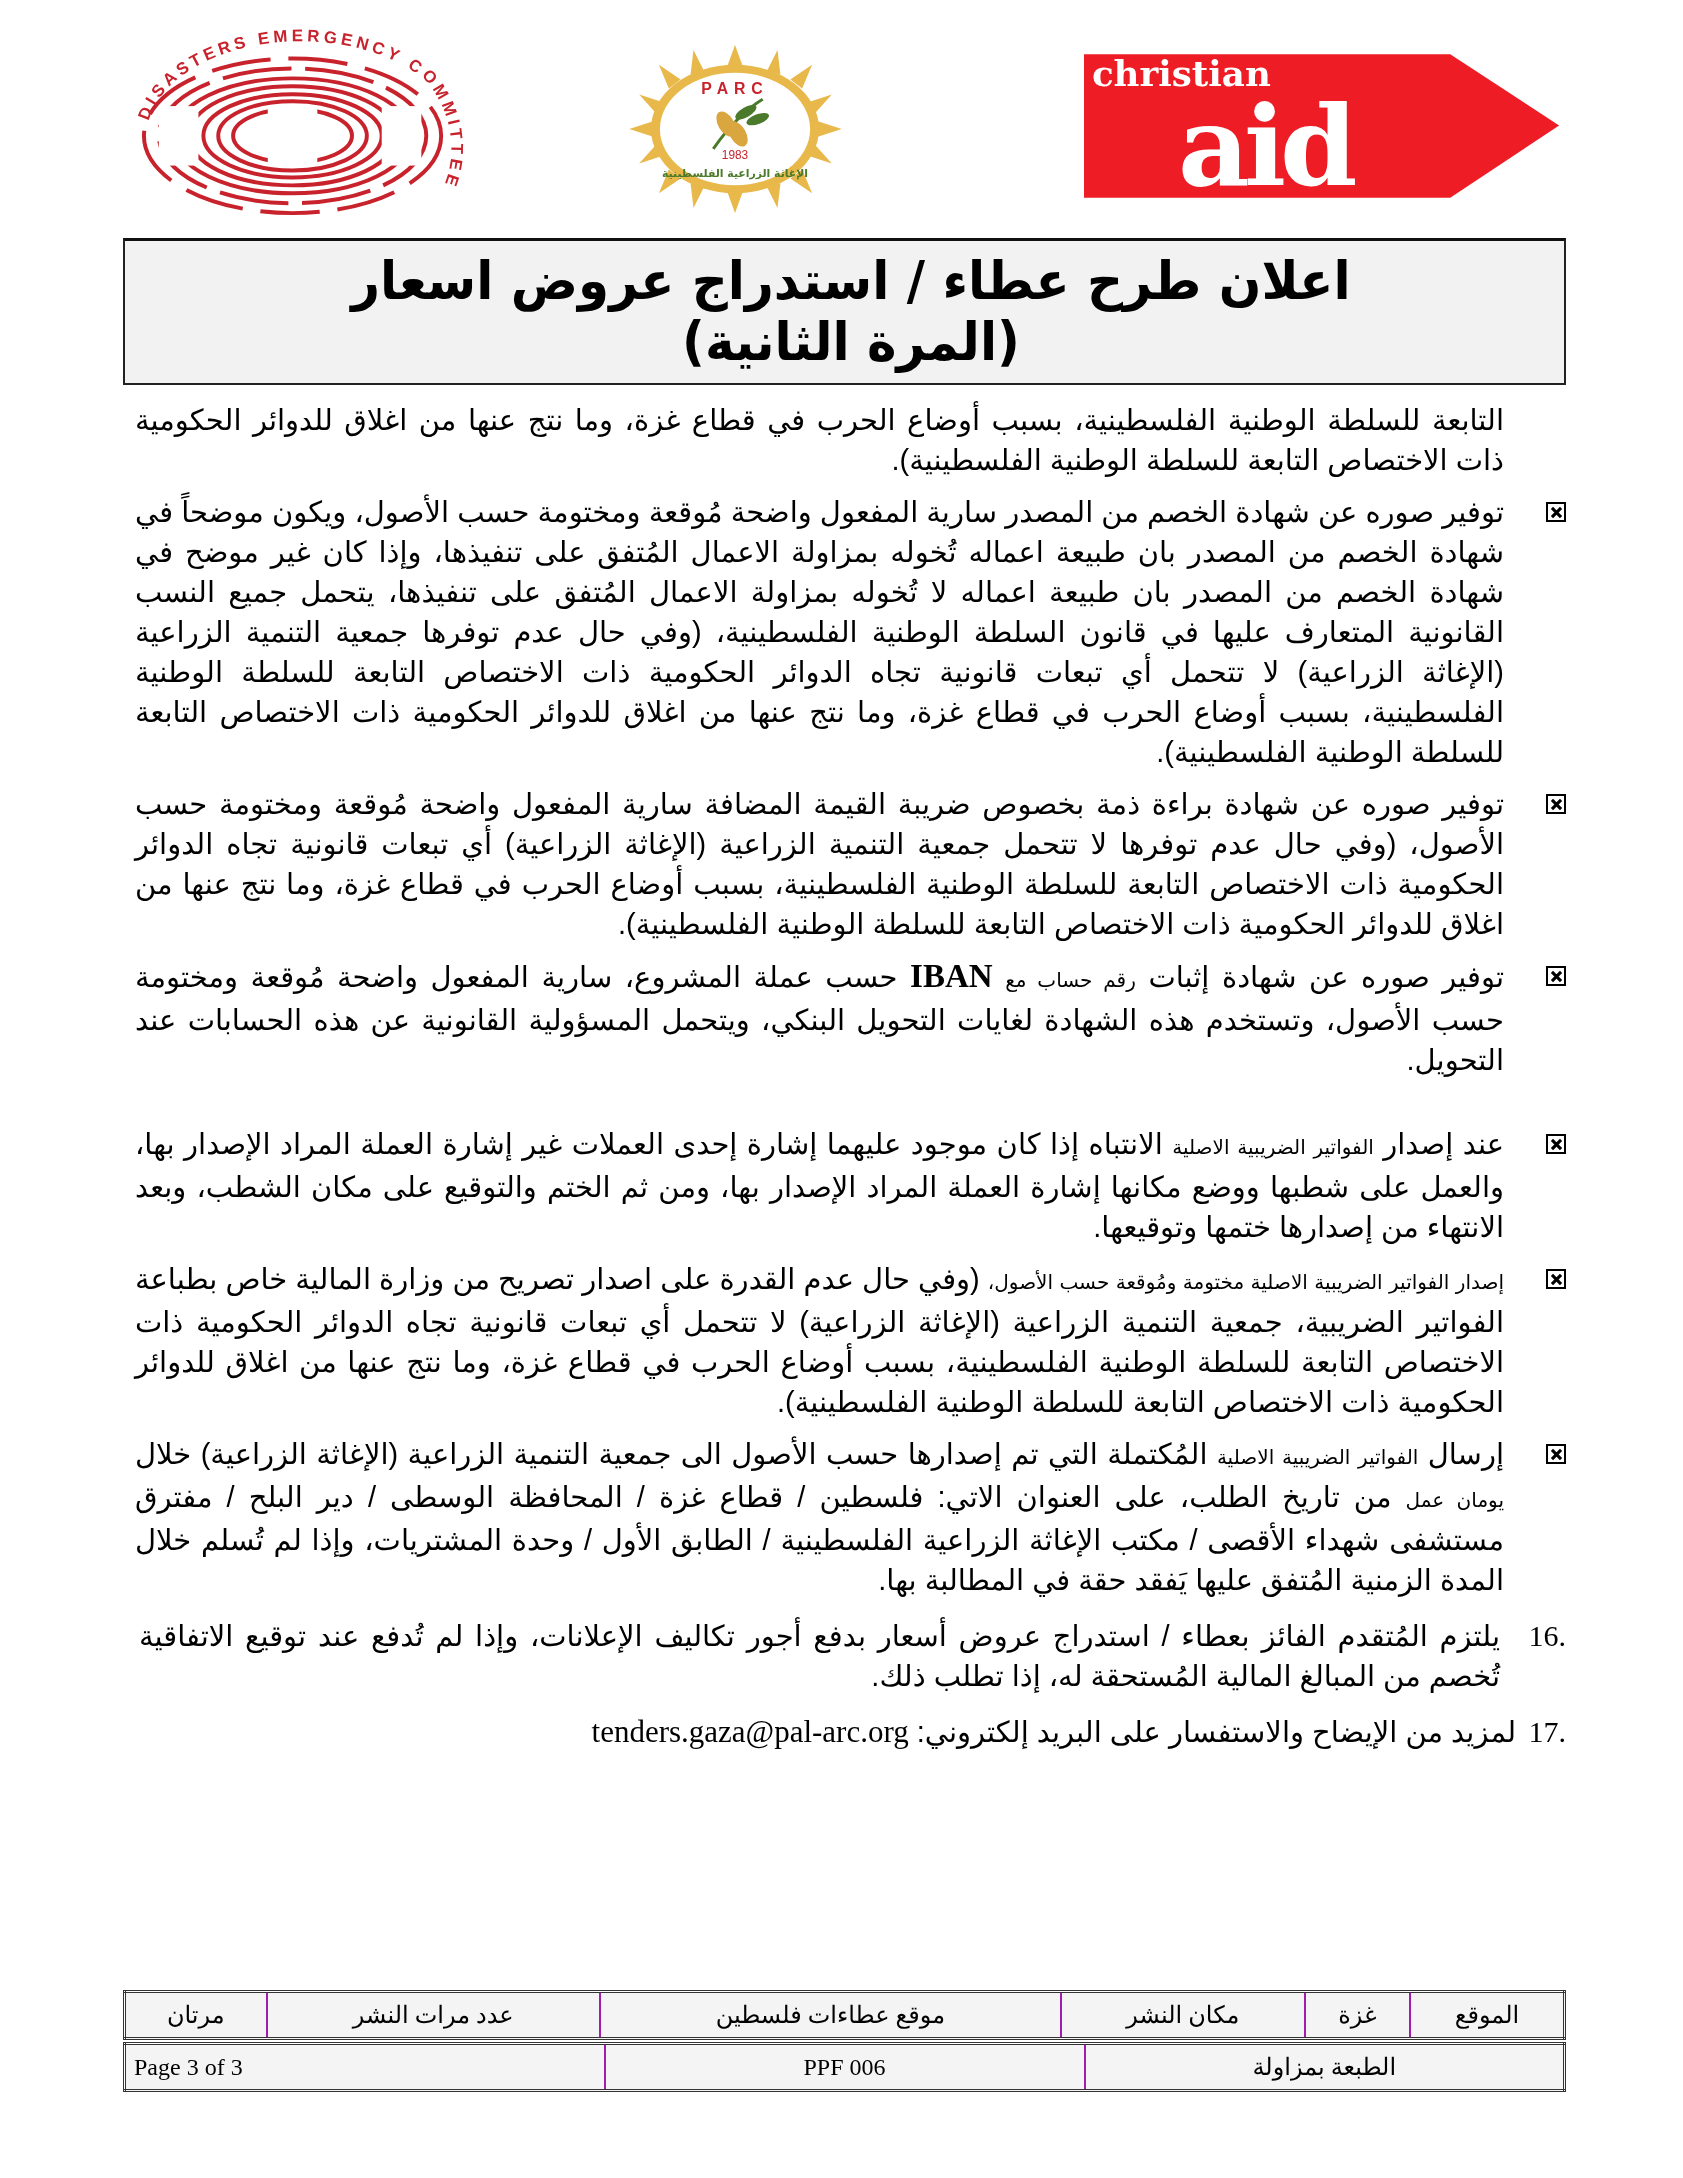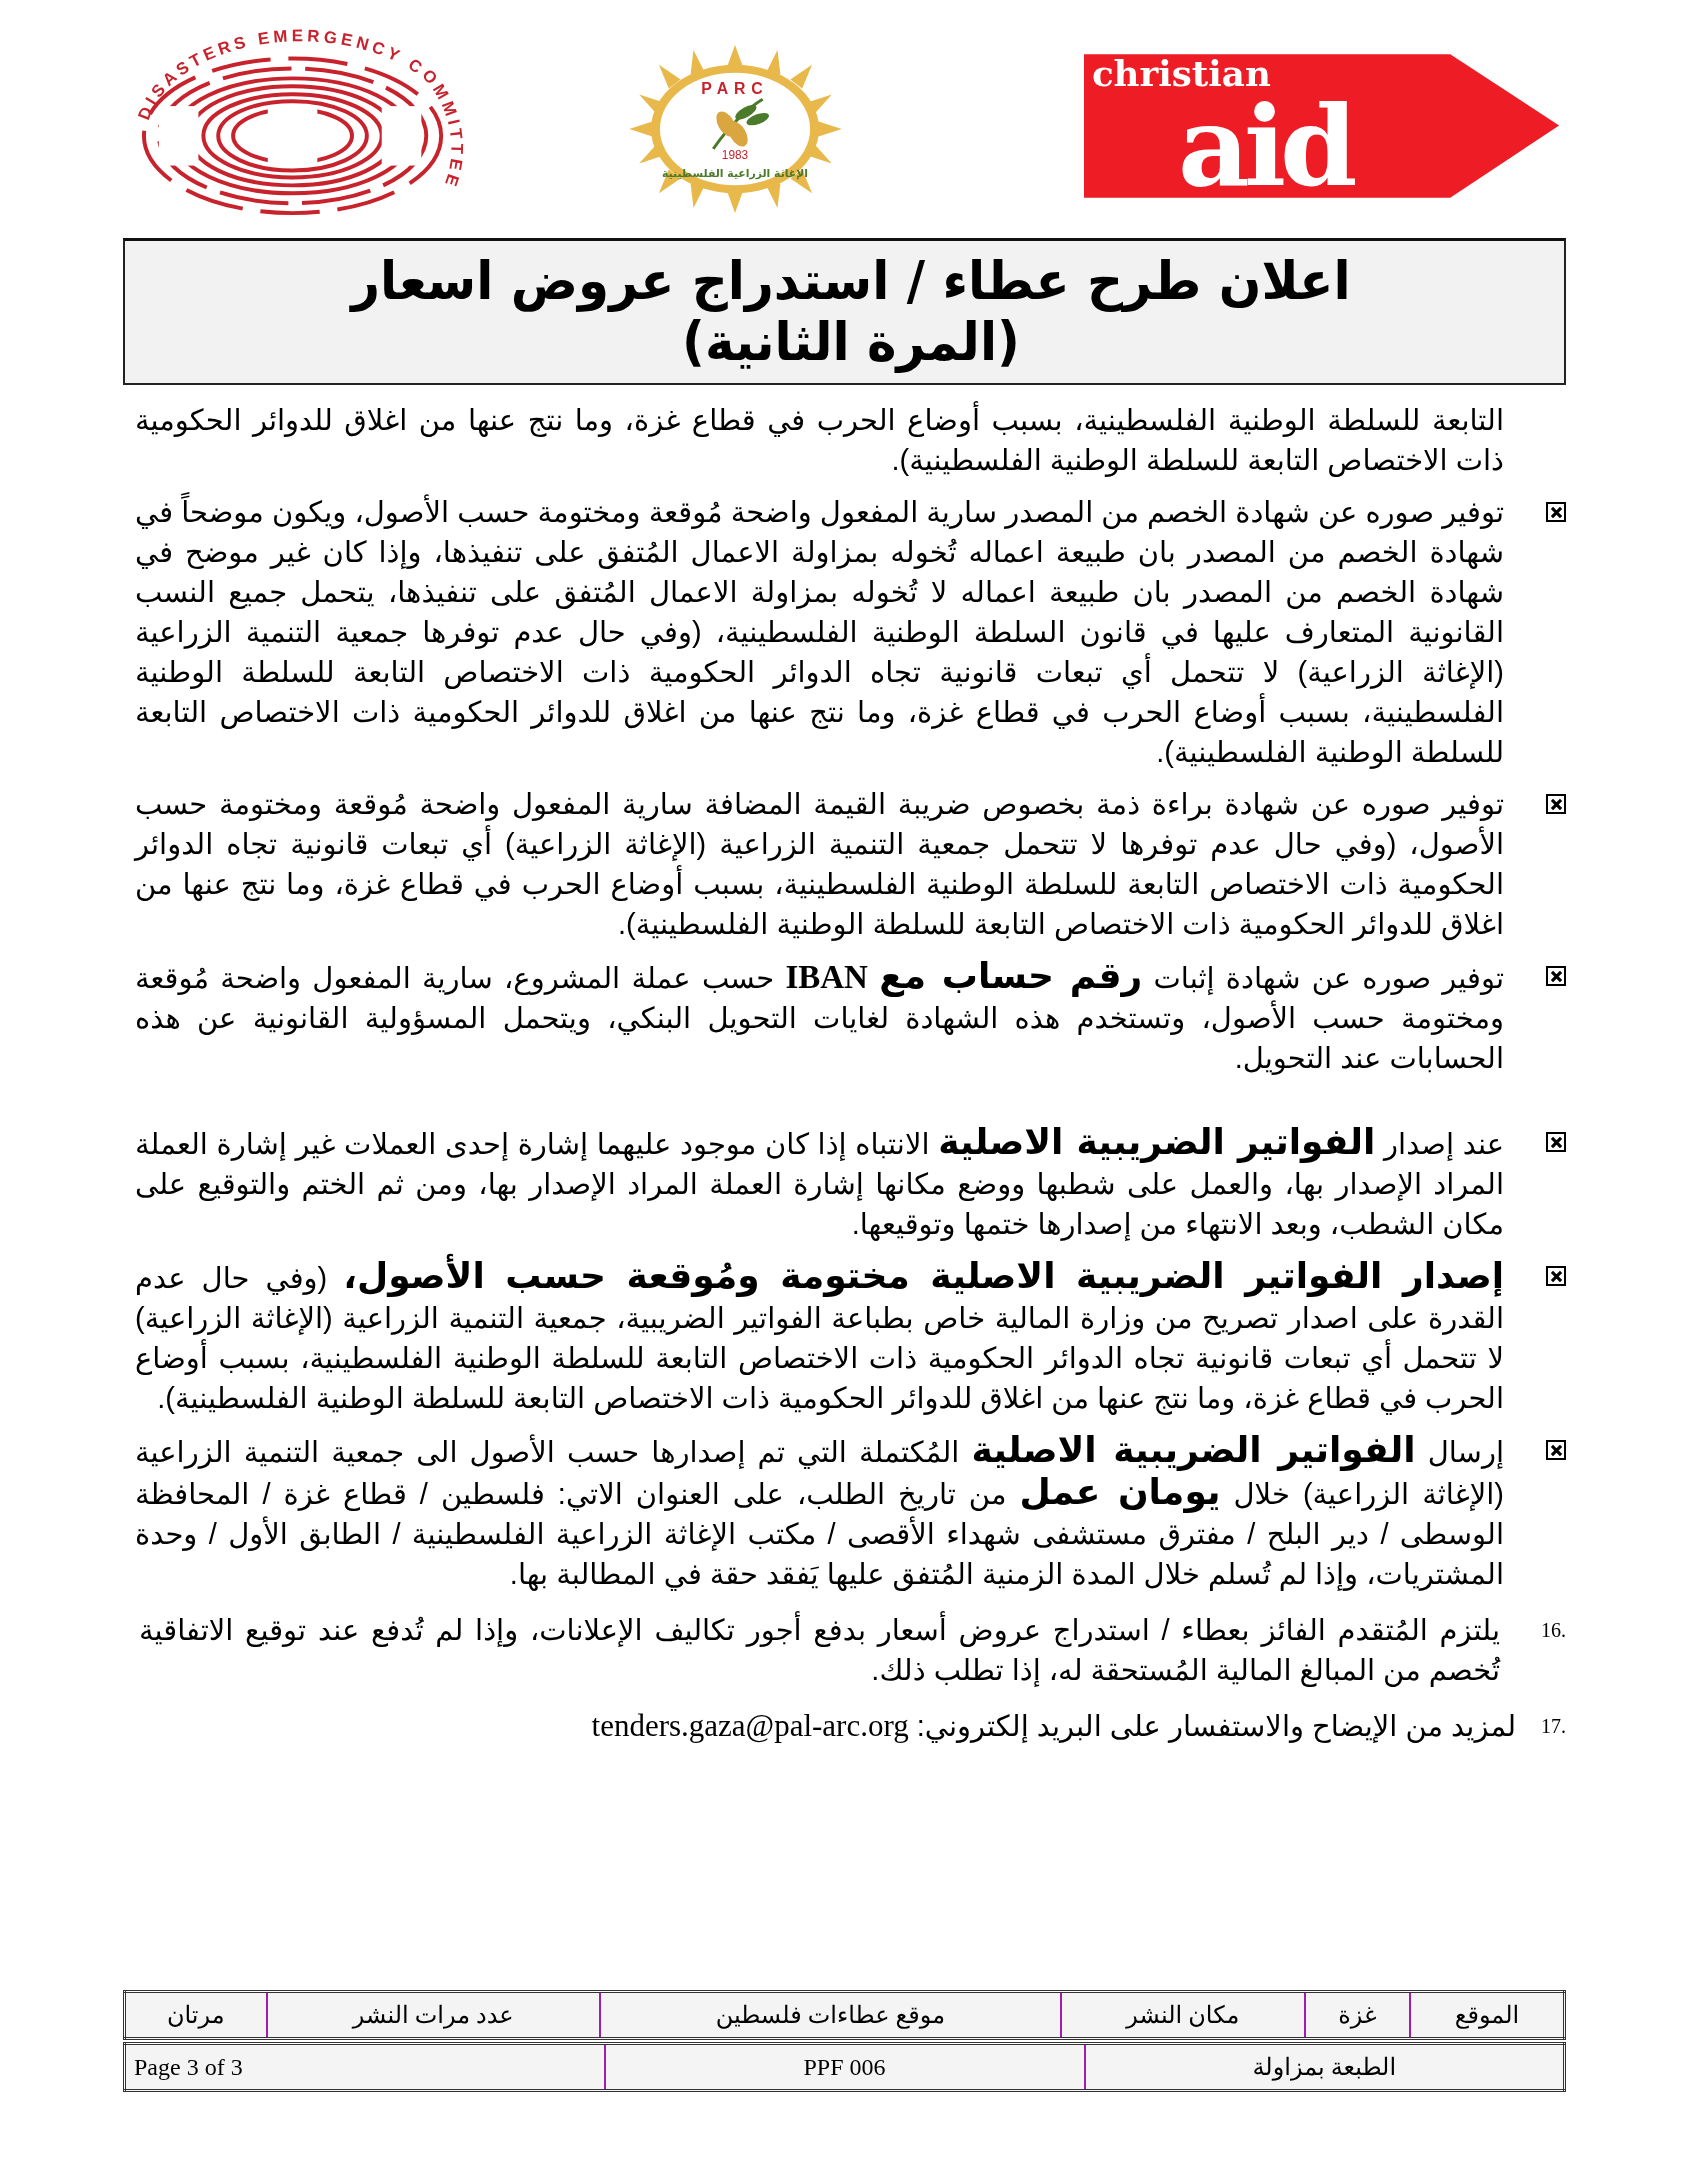--- a/index.html
+++ b/index.html
@@ -23,23 +23,23 @@
              font-family: "Liberation Sans", sans-serif; font-size: 29px; line-height: 40px;
              text-align: justify; }
   .para { position: relative; padding-right: 50px; }
   .para.cont { padding-right: 50px; }
   .para p { margin: 12px; }
   .bullet { position: absolute; right: 0; top: 10px; width: 20px; height: 20px;
             border: 2.5px solid #000; box-sizing: border-box; display: flex;
             align-items: center; justify-content: center; }
   .bullet svg { width: 13px; height: 13px; }
   .gap { height: 20px; }
-  .b { font-weight: bold; font-family: "DejaVu Sans", sans-serif; font-size: 36px; }
+  .b { font-weight: normal; font-family: "DejaVu Sans", sans-serif; font-size: 20px; }
   .iban { font-family: "Liberation Serif", serif; font-weight: bold; font-size: 33px; }
-  .num { position: absolute; right: 0; top: 0; font-family: "Liberation Serif", serif; font-size: 20px; direction: ltr; }
+  .num { position: absolute; right: 0; top: 0; font-family: "Liberation Serif", serif; font-size: 30px; direction: ltr; }
   .numbered { position: relative; padding-right: 50px; }
   .email { font-family: "Liberation Serif", serif; font-size: 31px; direction: ltr; unicode-bidi: embed; }
 
   .footer-table { position: absolute; left: 123px; border-collapse: collapse; direction: rtl;
                   font-family: "Liberation Serif", serif; font-size: 24px; }
   .ft1 { top: 1990px; width: 1443px; height: 50px; border: 3px double #333; }
   .ft2 { top: 2042px; width: 1443px; height: 50px; border: 3px double #333; }
   .footer-table td { border: 2px solid #a21caf; text-align: center; vertical-align: middle;
                      background: #f4f4f4; padding: 0 8px; }
   .ft2 td.left { text-align: left; }

